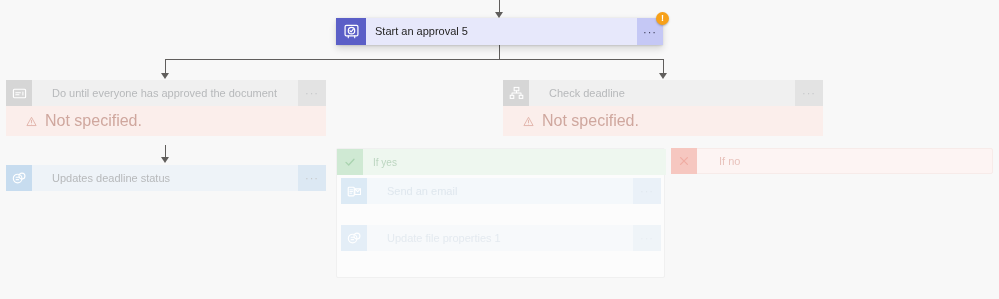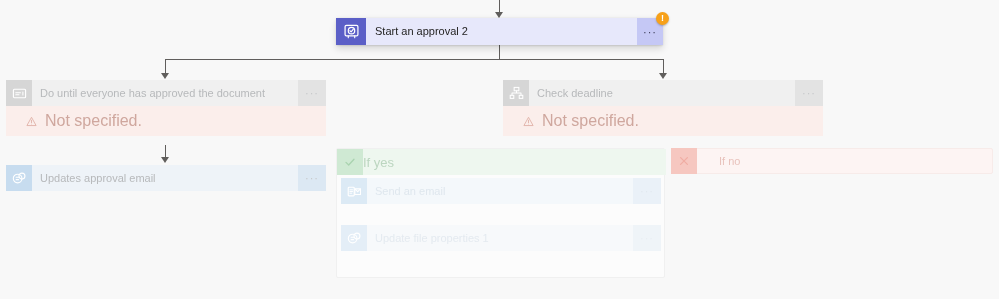--- a/index.html
+++ b/index.html
@@ -59,21 +59,21 @@
   .node-icon {
     width: 26px;
     height: 26px;
     flex: 0 0 26px;
     display: flex;
     align-items: center;
     justify-content: center;
   }
   .node-title {
     flex: 1 1 auto;
-    padding-left: 8px;
+    padding-left: 20px;
     font-size: 11px;
     line-height: 13px;
     white-space: nowrap;
     overflow: hidden;
     text-overflow: ellipsis;
   }
   .node-menu {
     flex: 0 0 28px;
     height: 26px;
     display: flex;
@@ -171,21 +171,22 @@
     background: #eef7ef;
     display: flex;
     align-items: center;
   }
   #if-yes-head .branch-icon {
     width: 26px; height: 26px; flex: 0 0 26px;
     background: #cfe9d3;
     display: flex; align-items: center; justify-content: center;
   }
   #if-yes-head .branch-label {
-    font-size: 13px;
+    padding-left: 10px;
+    font-size: 10px;
     color: #bcd6c0;
   }
 
   #send-email-node {
     left: 341px; top: 178px;
     width: 320px; height: 26px;
   }
   #send-email-node .node-head { background: #f4f8fb; }
   #send-email-node .node-icon { background: #dceaf5; }
   #send-email-node .node-menu { background: #eaf1f8; }
@@ -323,21 +324,21 @@
 
   <div id="update-status-node" class="node dim">
     <div class="node-head">
       <span class="node-icon">
         <svg width="15" height="15" viewBox="0 0 16 16" aria-hidden="true">
           <circle cx="6" cy="8" r="4.6" fill="none" stroke="#ffffff" stroke-width="1.2"></circle>
           <circle cx="10.6" cy="5.4" r="3.2" fill="none" stroke="#ffffff" stroke-width="1.2"></circle>
           <path d="M4.4 6.6 h2.6 M4.4 9.2 h2.6" stroke="#ffffff" stroke-width="1.1" stroke-linecap="round"></path>
         </svg>
       </span>
-      <span class="node-title">Updates approval email</span>
+      <span class="node-title">Updates deadline status</span>
       <span class="node-menu">···</span>
     </div>
   </div>
 
   <div id="send-email-node" class="node">
     <div class="node-head">
       <span class="node-icon">
         <svg width="15" height="15" viewBox="0 0 16 16" aria-hidden="true">
           <rect x="1.3" y="3.4" width="6.4" height="9.2" rx="0.8" fill="none" stroke="#ffffff" stroke-width="1.2"></rect>
           <path d="M3.1 6.2 h2.8 M3.1 8 h2.8 M3.1 9.8 h2" stroke="#ffffff" stroke-width="1" stroke-linecap="round"></path>
@@ -367,21 +368,21 @@
   <div id="approval-node" class="node">
     <div class="node-head">
       <span class="node-icon">
         <svg width="17" height="17" viewBox="0 0 18 18" aria-hidden="true">
           <rect x="2.2" y="2.6" width="13.6" height="11" rx="1.4" fill="none" stroke="#ffffff" stroke-width="1.3"></rect>
           <circle cx="9" cy="8.1" r="3.4" fill="none" stroke="#ffffff" stroke-width="1.3"></circle>
           <path d="M7.3 8.2 L8.6 9.5 L11 6.6" fill="none" stroke="#ffffff" stroke-width="1.2" stroke-linecap="round" stroke-linejoin="round"></path>
           <path d="M5.6 13.6 v2 M12.4 13.6 v2" stroke="#ffffff" stroke-width="1.2" stroke-linecap="round"></path>
         </svg>
       </span>
-      <span class="node-title">Start an approval 2</span>
+      <span class="node-title">Start an approval 5</span>
       <span class="node-menu">···</span>
     </div>
     <div id="warning-badge">
       <span class="bang">!</span>
     </div>
   </div>
 
 </div>
 
 </body></html>

